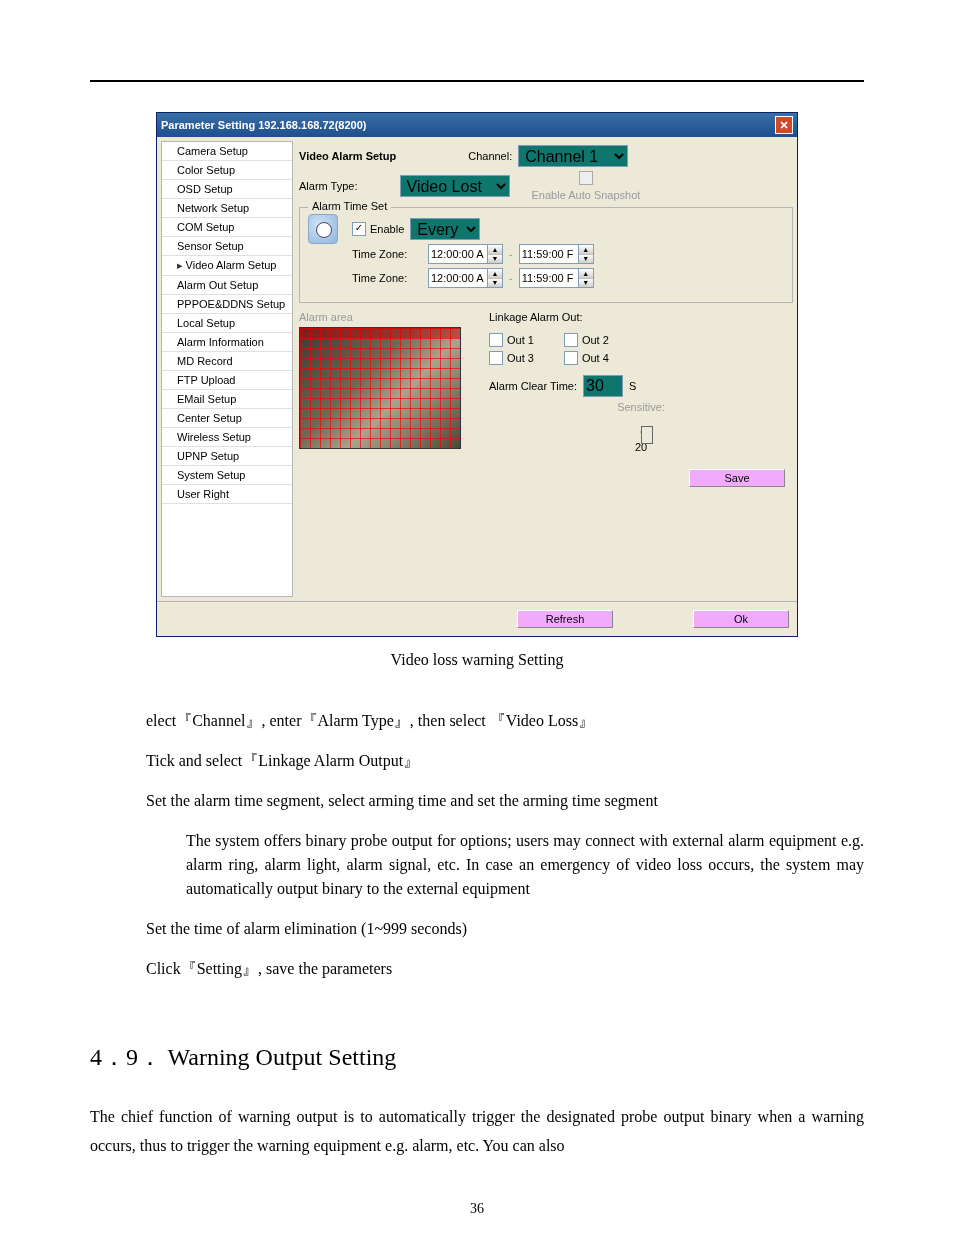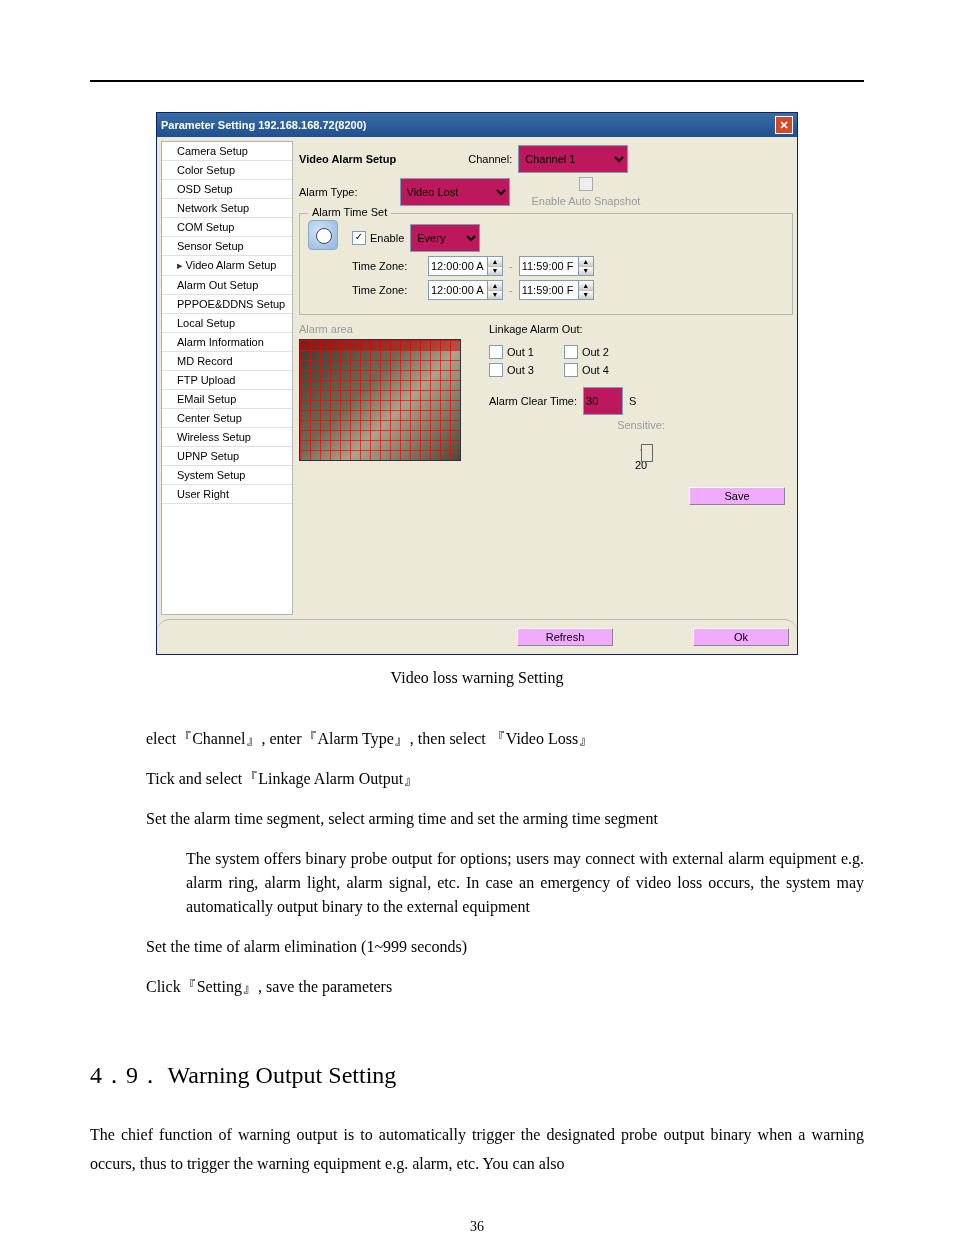--- a/index.html
+++ b/index.html
@@ -68,25 +68,25 @@
   }
   .panel {
     flex: 1;
     position: relative;
   }
   .row { display: flex; align-items: center; gap: 6px; margin: 4px 0; }
   .label { white-space: nowrap; }
   .bold { font-weight: bold; }
   select.winctl, input.winctl {
     font-family: Tahoma, Arial, sans-serif;
-    font-size: 11px;
+    font-size: 16px;
     border: 1px solid #7f9db9;
-    background: #be185d;
+    background: #0f766e;
     padding: 1px 2px;
-    height: 28px;
+    height: 22px;
     box-sizing: border-box;
   }
   .disabled { color: #9a9a9a; flex-direction: column; }
   .fieldset {
     border: 1px solid #b5b5b5;
     padding: 6px 8px 10px 8px;
     margin-top: 6px;
     position: relative;
   }
   .fieldset .legend {
@@ -204,21 +204,20 @@
     text-align:center;
   }
   .save-row { display:flex; justify-content:flex-end; margin-top:16px; padding-right:8px; }
 
   .bottom-bar {
     border-top: 1px solid #b5b5b5;
     padding: 8px;
     display: flex;
     justify-content: flex-end;
     gap: 80px;
-    border-radius: 13px;
   }
 
   
   .caption {
     text-align: center;
     font-size: 16px;
     margin: 14px 0 40px 0;
   }
   .doc {
     font-size: 16px;

